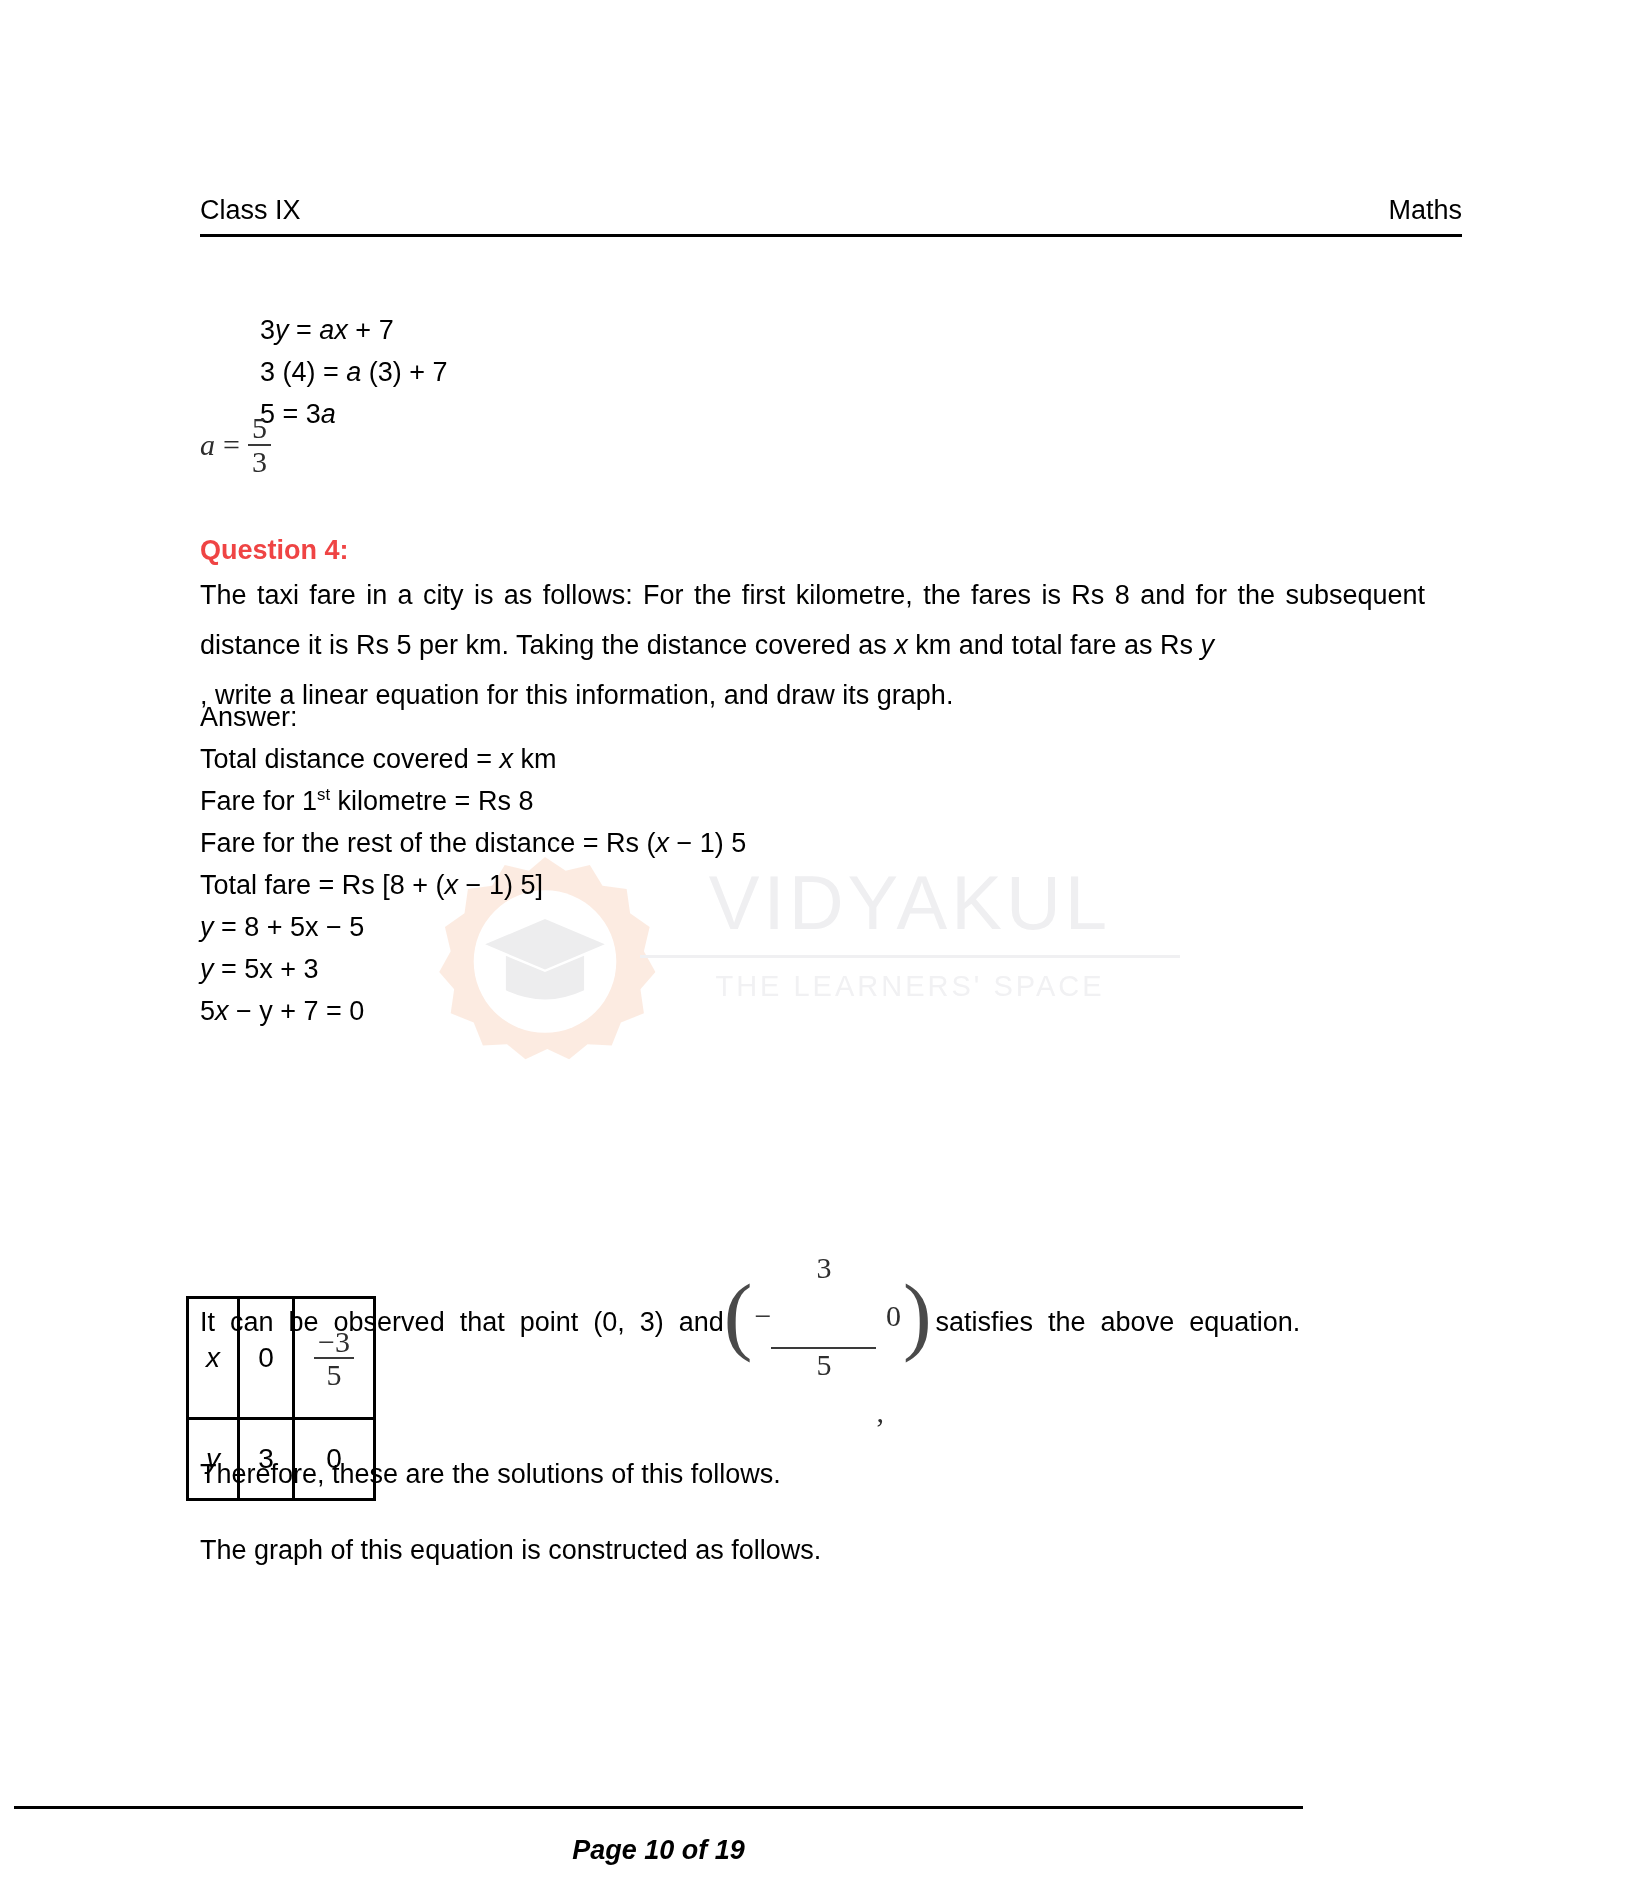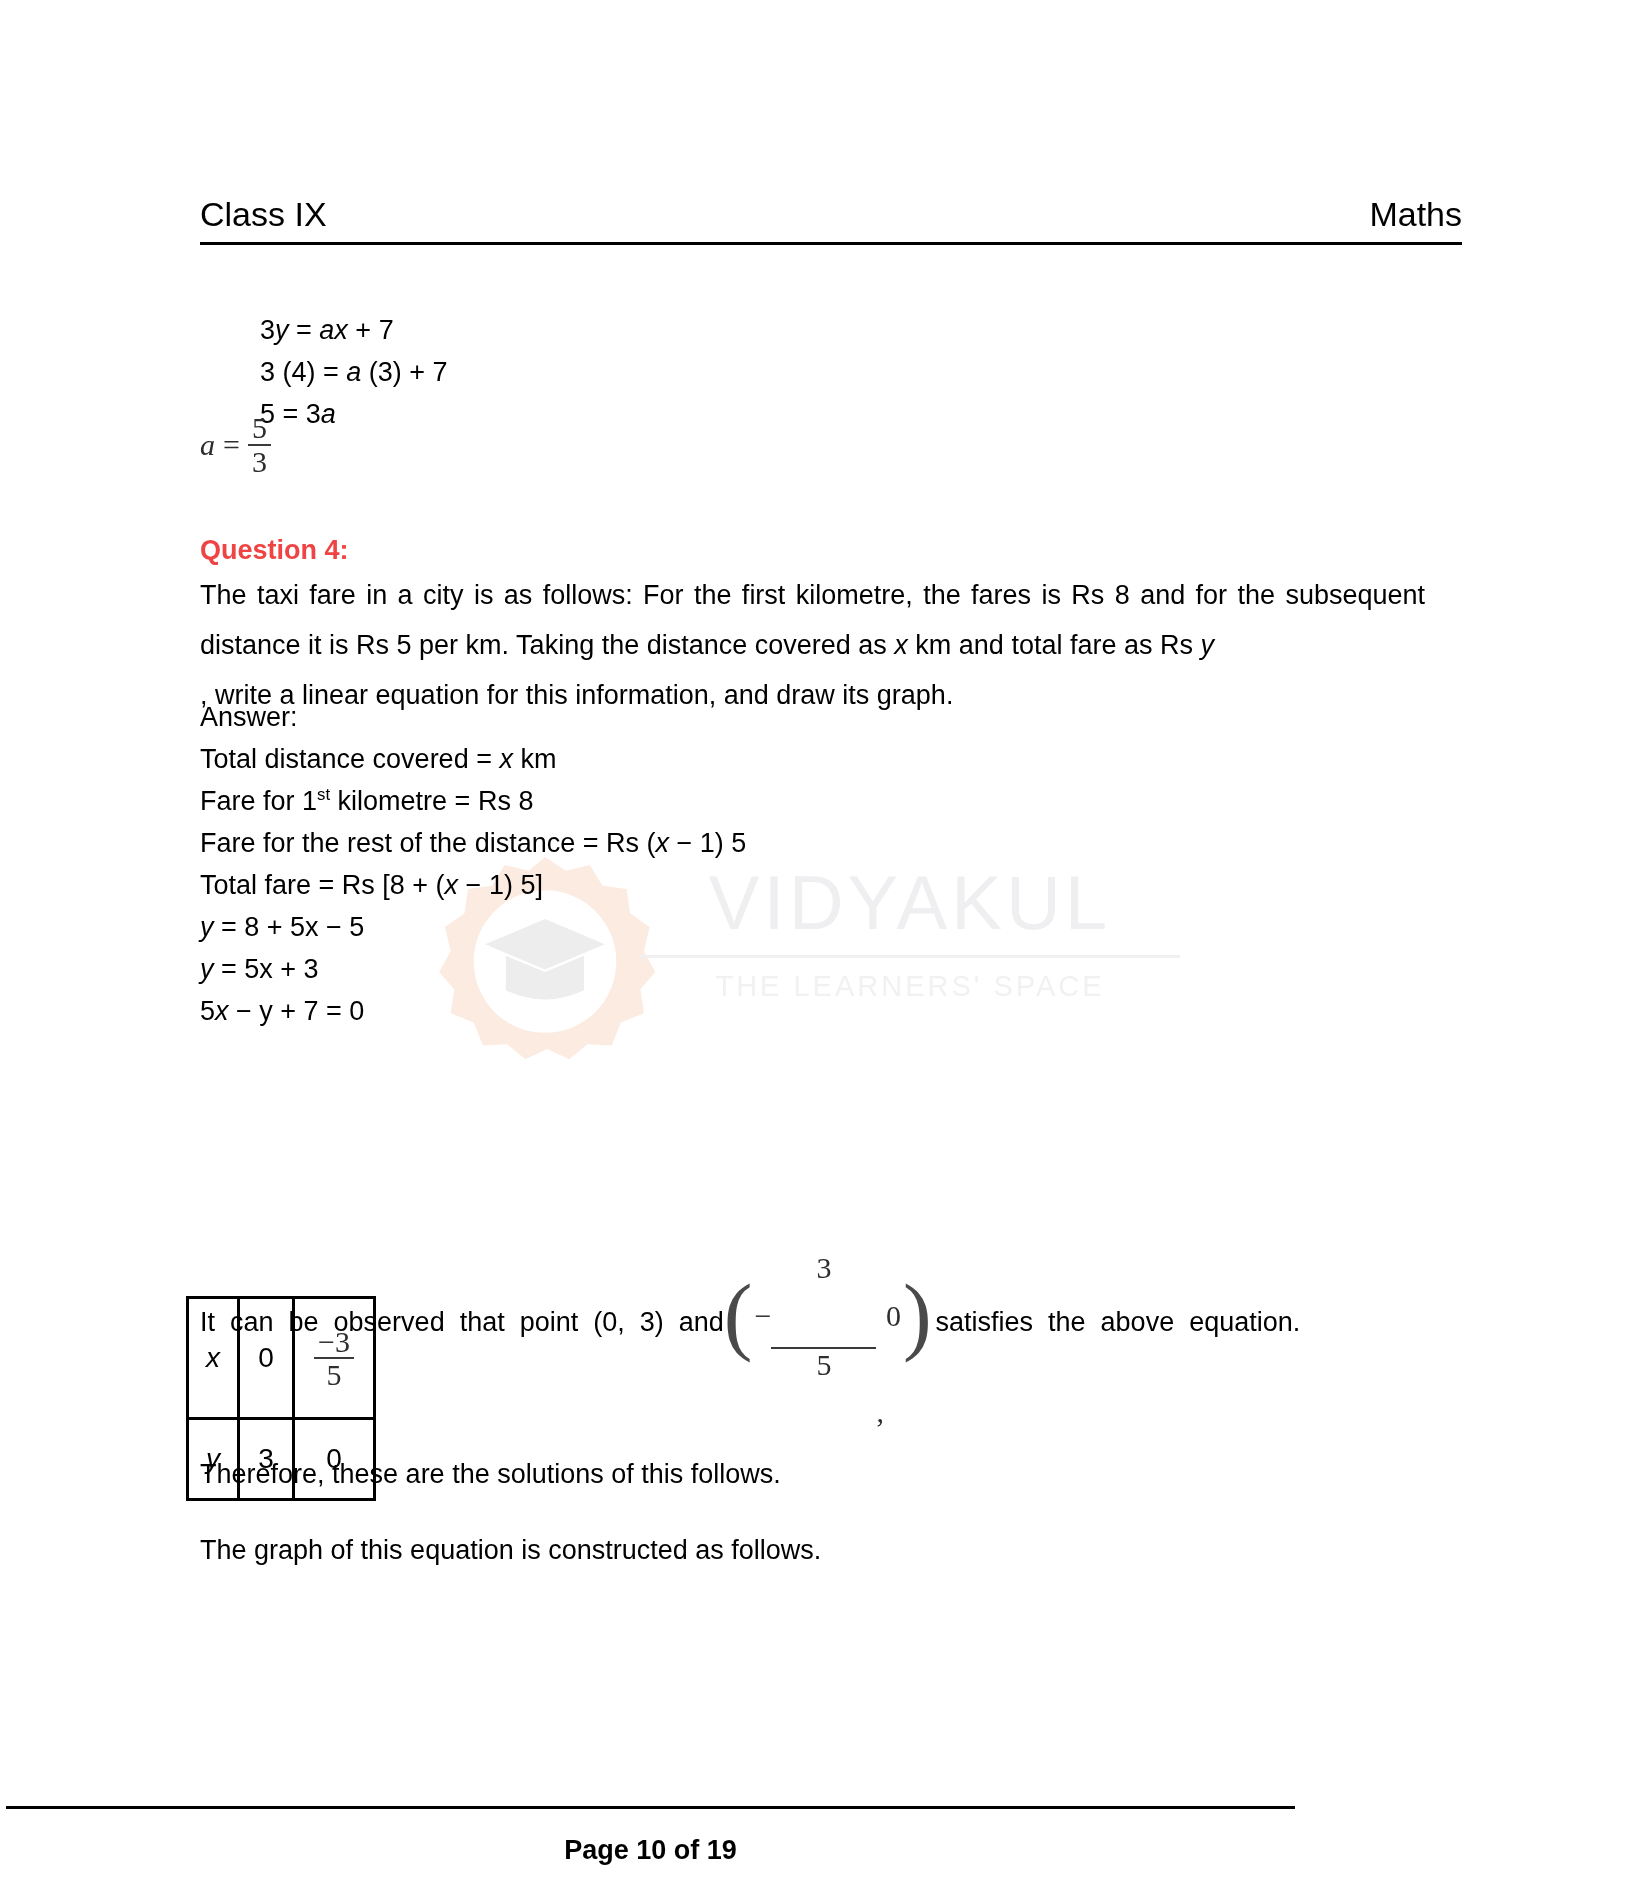--- a/index.html
+++ b/index.html
@@ -71,21 +71,21 @@
 
   
   .doc-header {
     position: absolute;
     left: 200px;
     top: 195px;
     width: 1262px;
     display: flex;
     align-items: baseline;
     justify-content: space-between;
-    font-size: 34px;
+    font-size: 27px;
     border-bottom: 3px solid #000;
     padding-bottom: 8px;
   }
   .doc-header .h-left { width: 270px; text-align: left; }
   .doc-header .h-mid  { flex: 1; text-align: center; }
   .doc-header .h-right{ width: 190px; text-align: right; }
 
   
   .block {
     position: absolute;
@@ -181,23 +181,24 @@
   .vtable tr.r2 td { height: 78px; }
   .cell-frac {
     font-family: "Liberation Serif", serif;
     font-size: 30px;
     color: #2e2e2e;
   }
 
   
   .footer {
     position: absolute;
-    left: 0px;
+    left: 8px;
     top: 1806px;
     width: 1301px;
+    font-style: italic;
   }
   .footer-rule {
     height: 3px;
     background: #000;
     margin: 0 6px;
   }
   .footer-text {
     text-align: center;
     font-weight: bold;
     font-size: 27px;

